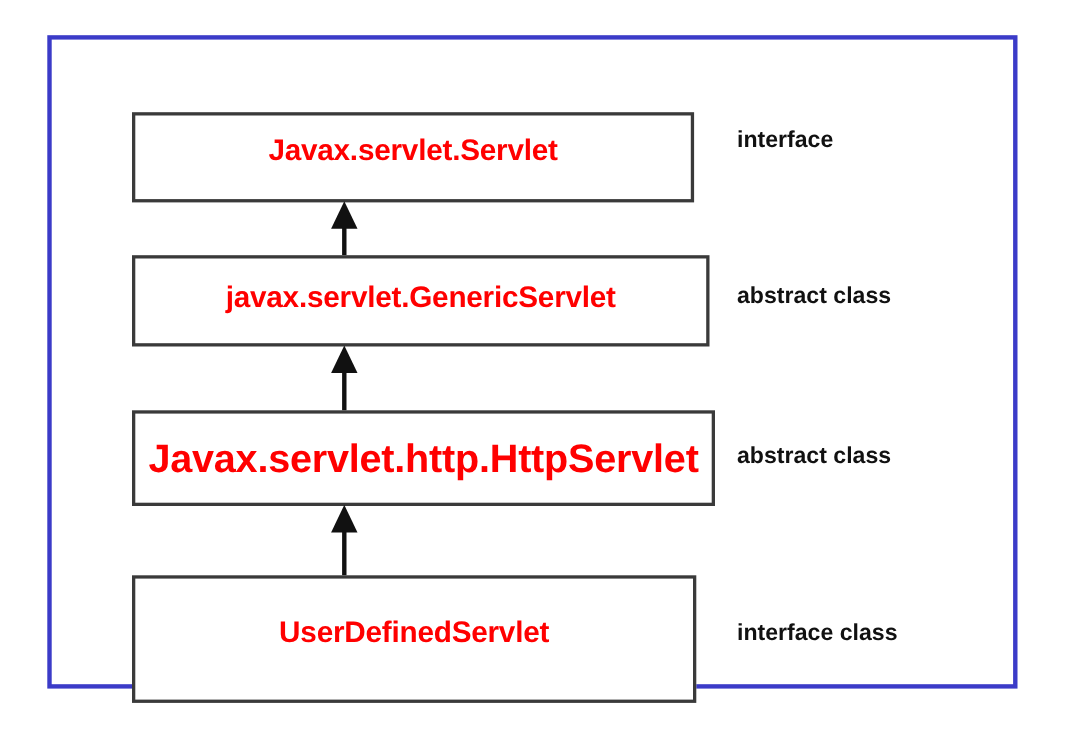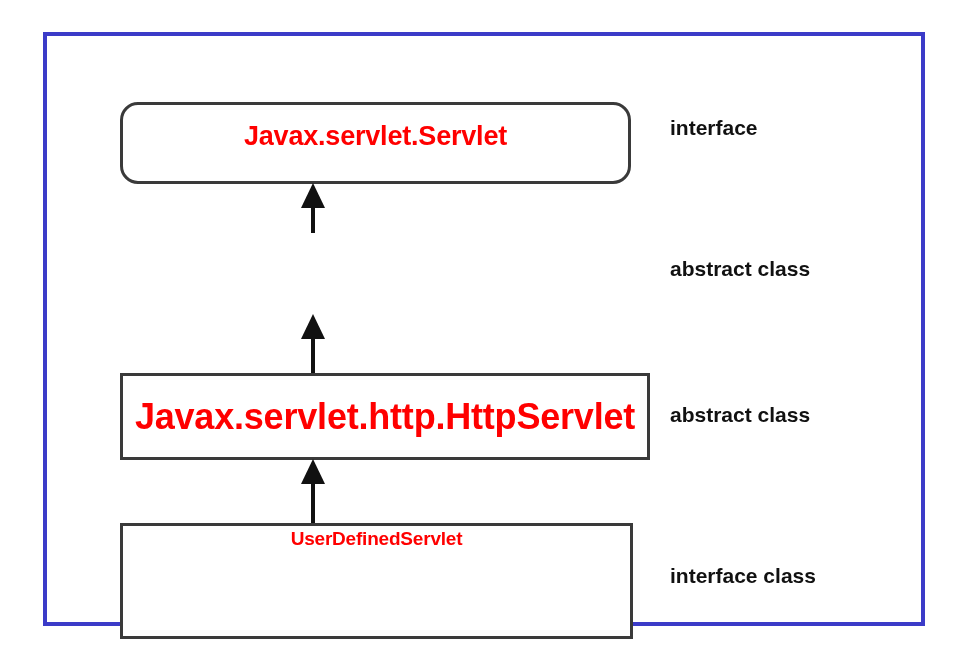--- a/index.html
+++ b/index.html
@@ -40,29 +40,29 @@
     left: 0;
     right: 0;
     text-align: center;
     color: #ff0000;
     font-weight: bold;
     font-family: "Liberation Sans", sans-serif;
     white-space: nowrap;
     letter-spacing: -0.2px;
   }
 
-  #box-servlet          { left: 73px;  top: 66px;  width: 511px; height: 82px; border-radius: 18px; }
+  #box-servlet          { left: 73px;  top: 66px;  width: 511px; height: 82px; }
   #box-generic-servlet  { left: 73px;  top: 196px; width: 525px; height: 83px; }
   #box-http-servlet     { left: 73px;  top: 337px; width: 530px; height: 87px; }
   #box-user-servlet     { left: 73px;  top: 487px; width: 513px; height: 116px; }
 
   #box-servlet .class-box-label          { top: 16px;  font-size: 27px; }
   #box-generic-servlet .class-box-label  { top: 20px;  font-size: 27px; }
   #box-http-servlet .class-box-label     { top: 20px;  font-size: 36px; }
-  #box-user-servlet .class-box-label     { top: 2px;  font-size: 19px; }
+  #box-user-servlet .class-box-label     { top: 34px;  font-size: 27px; }
 
   
   .arrow {
     position: absolute;
     width: 26px;
   }
   .arrow svg { display: block; }
   #arrow-generic-to-servlet      { left: 253px; top: 147px; height: 50px; }
   #arrow-http-to-generic         { left: 253px; top: 278px; height: 60px; }
   #arrow-user-to-http            { left: 253px; top: 423px; height: 65px; }
@@ -92,20 +92,23 @@
       <span class="class-box-label">Javax.servlet.Servlet</span>
     </div>
 
     <div class="arrow" id="arrow-generic-to-servlet">
       <svg width="26" height="50" viewBox="0 0 26 50" xmlns="http://www.w3.org/2000/svg">
         <line x1="13" y1="50" x2="13" y2="16" stroke="#111111" stroke-width="4"></line>
         <polygon points="13,0 25,25 1,25" fill="#111111"></polygon>
       </svg>
     </div>
 
+    <div class="class-box" id="box-generic-servlet">
+      <span class="class-box-label">javax.servlet.GenericServlet</span>
+    </div>
 
     <div class="arrow" id="arrow-http-to-generic">
       <svg width="26" height="60" viewBox="0 0 26 60" xmlns="http://www.w3.org/2000/svg">
         <line x1="13" y1="60" x2="13" y2="16" stroke="#111111" stroke-width="4"></line>
         <polygon points="13,0 25,25 1,25" fill="#111111"></polygon>
       </svg>
     </div>
 
     <div class="class-box" id="box-http-servlet">
       <span class="class-box-label">Javax.servlet.http.HttpServlet</span>

